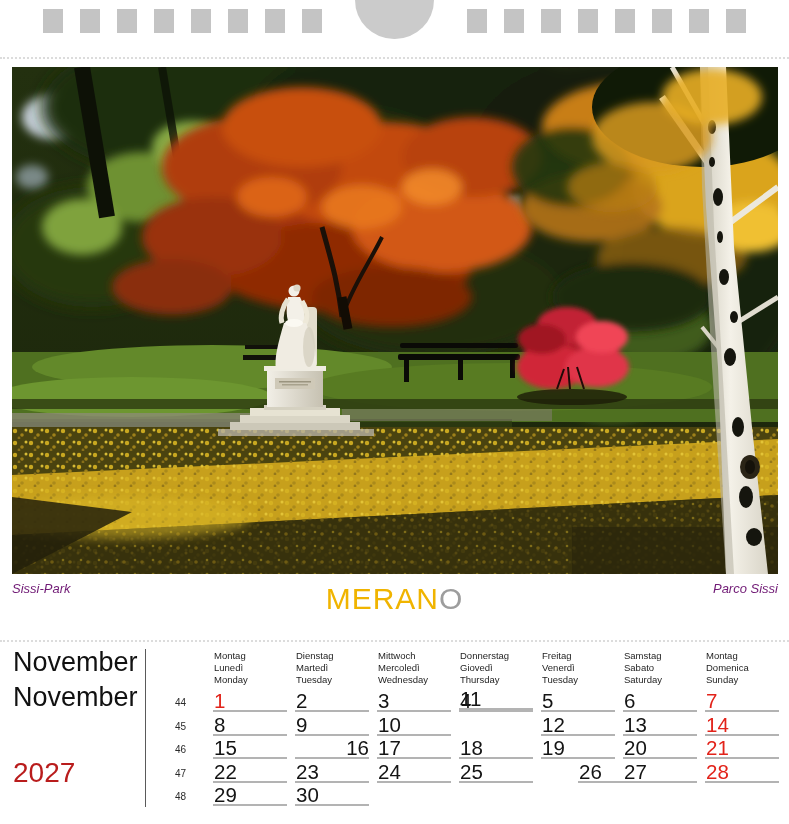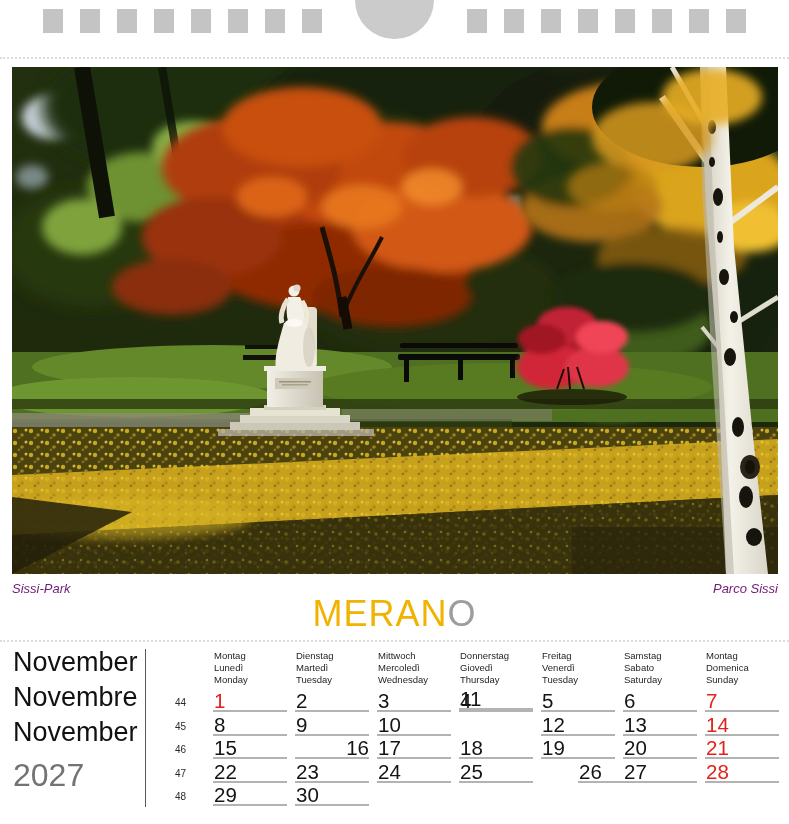--- a/index.html
+++ b/index.html
@@ -14,27 +14,27 @@
 
   
   .photo-frame{position:absolute;left:12px;top:67px;width:766px;height:507px;overflow:hidden;background:#1d280c;}
   .photo-frame svg{display:block;}
 
   
   .caption{position:absolute;top:581px;font-style:italic;font-size:13px;color:#701a75;}
   .caption-left{left:12px;}
   .caption-right{right:11px;}
   .place-title{position:absolute;left:0;top:582px;width:789px;text-align:center;
-               font-size:36px;letter-spacing:1px;font-weight:400;margin-top:11px;}
+               font-size:30px;letter-spacing:1px;font-weight:400;}
   .place-title .main{color:var(--title-yellow,#f0b400);}
   .place-title .suffix{color:var(--title-gray,#9d9d9d);}
 
   
   .month-block{position:absolute;left:13px;top:645px;line-height:35px;font-size:27px;color:#111;}
-  .year-label{position:absolute;left:13px;top:757px;font-size:32px;color:#737373;}
+  .year-label{position:absolute;left:13px;top:757px;font-size:28px;color:#b91c1c;}
   .v-divider{position:absolute;left:145px;top:649px;width:1px;height:158px;background:#5a5a5a;}
 
   .day-header{position:absolute;top:650px;width:78px;font-size:9.5px;line-height:11.8px;color:#1e1e1e;}
   .day-header div{white-space:nowrap;}
 
   .week-label{position:absolute;left:164px;width:22px;text-align:right;font-size:10px;color:#2a2a2a;}
   .day-cell{position:absolute;width:74px;height:22px;border-bottom:2px solid var(--underline,#b3b3b3);
             font-size:20.5px;line-height:22px;padding-left:1px;box-sizing:border-box;color:#141414;}
   .day-cell.red{color:var(--holiday-red,#e2231a);}
 </style>
@@ -279,21 +279,20 @@
   </figure>
 
   <div class="caption caption-left">Sissi-Park</div>
   <div class="place-title"><span class="main">MERAN</span><span class="suffix">O</span></div>
   <div class="caption caption-right">Parco Sissi</div>
 
   <div class="perf-line" style="top:640px"></div>
 
   <div class="month-block">
     <div>November</div>
-    <div>Novembre</div>
     <div>November</div>
   </div>
   <div class="year-label">2027</div>
   <div class="v-divider"></div>
 
   <div id="calendar-grid">
       <div class="day-header" style="left: 214px;">
         <div>Montag</div>
         <div>Lunedì</div>
         <div>Monday</div>

